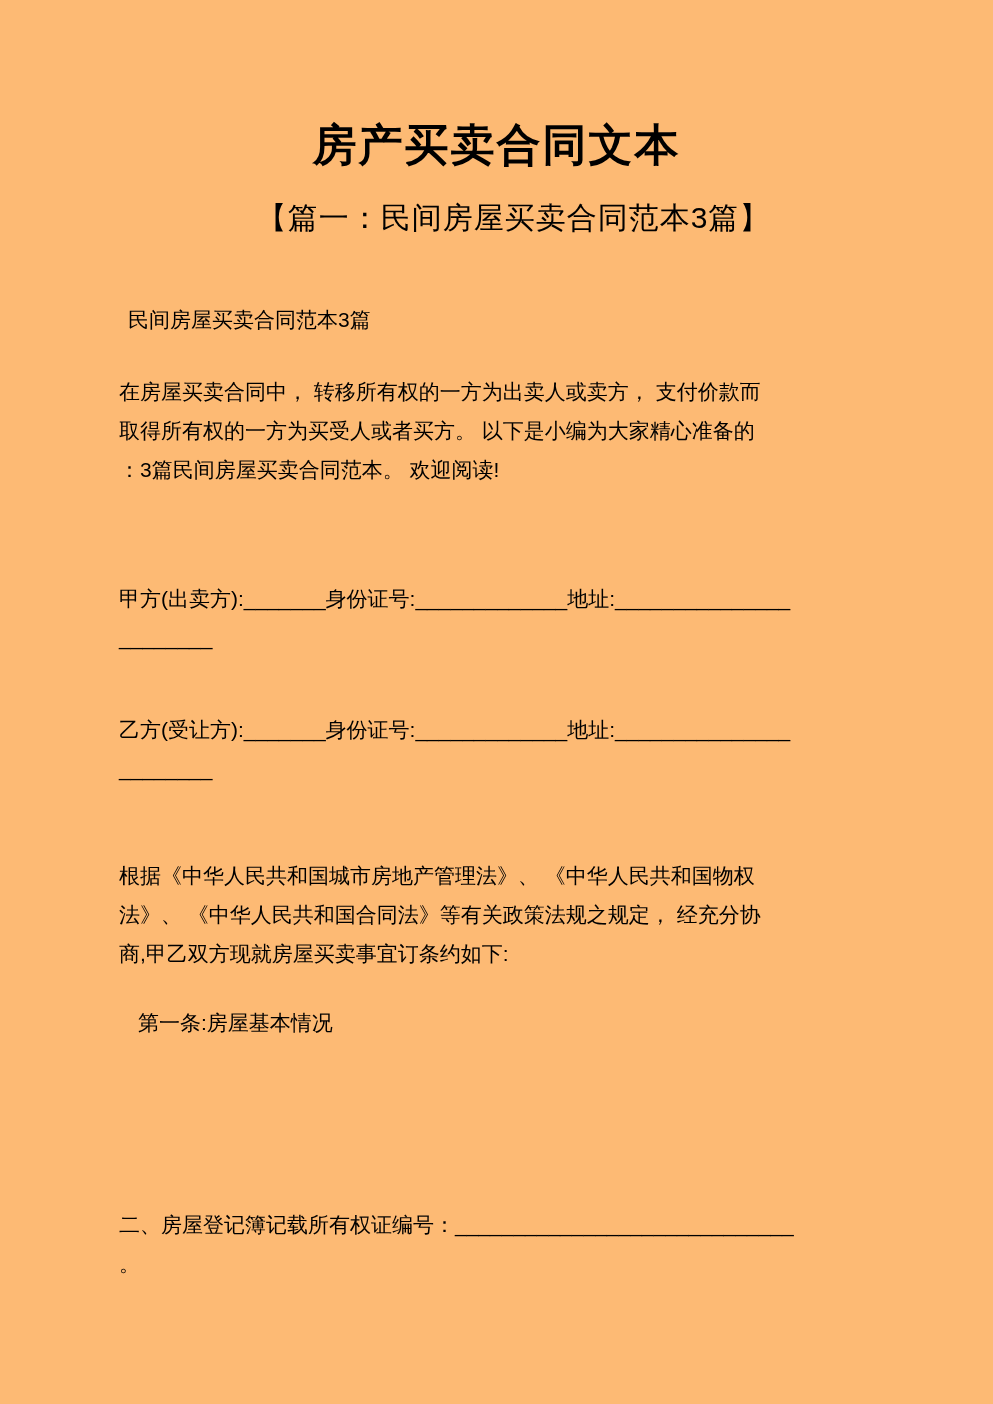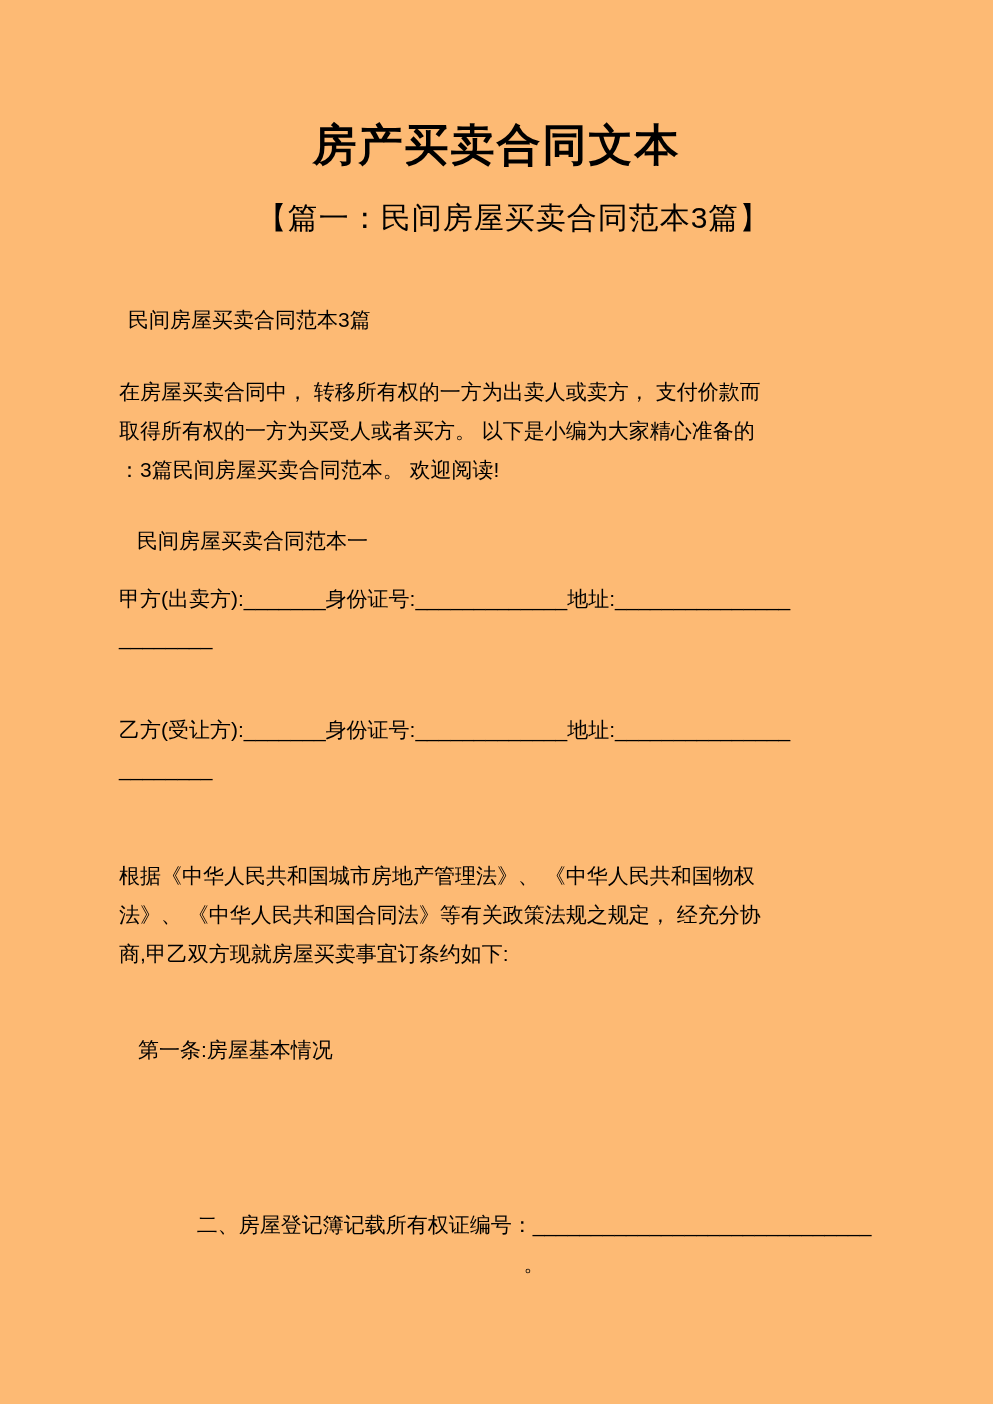--- a/index.html
+++ b/index.html
@@ -46,40 +46,39 @@
     width: 830px;
     font-size: 21px;
     line-height: 39px;
   }
   .intro-heading    { top: 300px; text-indent: 9px; }
   .intro-paragraph  { top: 372px; }
   .sample-heading   { top: 521px; text-indent: 18px; }
   .party-a-line     { top: 579px; }
   .party-b-line     { top: 710px; }
   .legal-paragraph  { top: 856px; }
-  .article-heading  { top: 1030px; text-indent: 19px; }
+  .article-heading  { top: 1003px; text-indent: 19px; }
   .clause-one       { top: 1045px; text-indent: 9px; }
-  .clause-two       { top: 1205px; text-align: center; }
+  .clause-two       { top: 1205px; }
 </style>
 </head>
 <body>
 
 <div class="page">
 
   <div class="block doc-title">房产买卖合同文本</div>
 
   <div class="block doc-subtitle">【篇一：民间房屋买卖合同范本3篇】</div>
 
   <div class="block body-text intro-heading">民间房屋买卖合同范本3篇</div>
 
   <div class="block body-text intro-paragraph">在房屋买卖合同中， 转移所有权的一方为出卖人或卖方， 支付价款而
 取得所有权的一方为买受人或者买方。 以下是小编为大家精心准备的
 ：3篇民间房屋买卖合同范本。 欢迎阅读!</div>
 
-  <div class="block body-text sample-heading">民间房屋买卖合同范本一</div>
 
   <div class="block body-text party-a-line">甲方(出卖方):_______身份证号:_____________地址:_______________
 ________</div>
 
   <div class="block body-text party-b-line">乙方(受让方):_______身份证号:_____________地址:_______________
 ________</div>
 
   <div class="block body-text legal-paragraph">根据《中华人民共和国城市房地产管理法》、 《中华人民共和国物权
 法》、 《中华人民共和国合同法》等有关政策法规之规定， 经充分协
 商,甲乙双方现就房屋买卖事宜订条约如下:</div>

